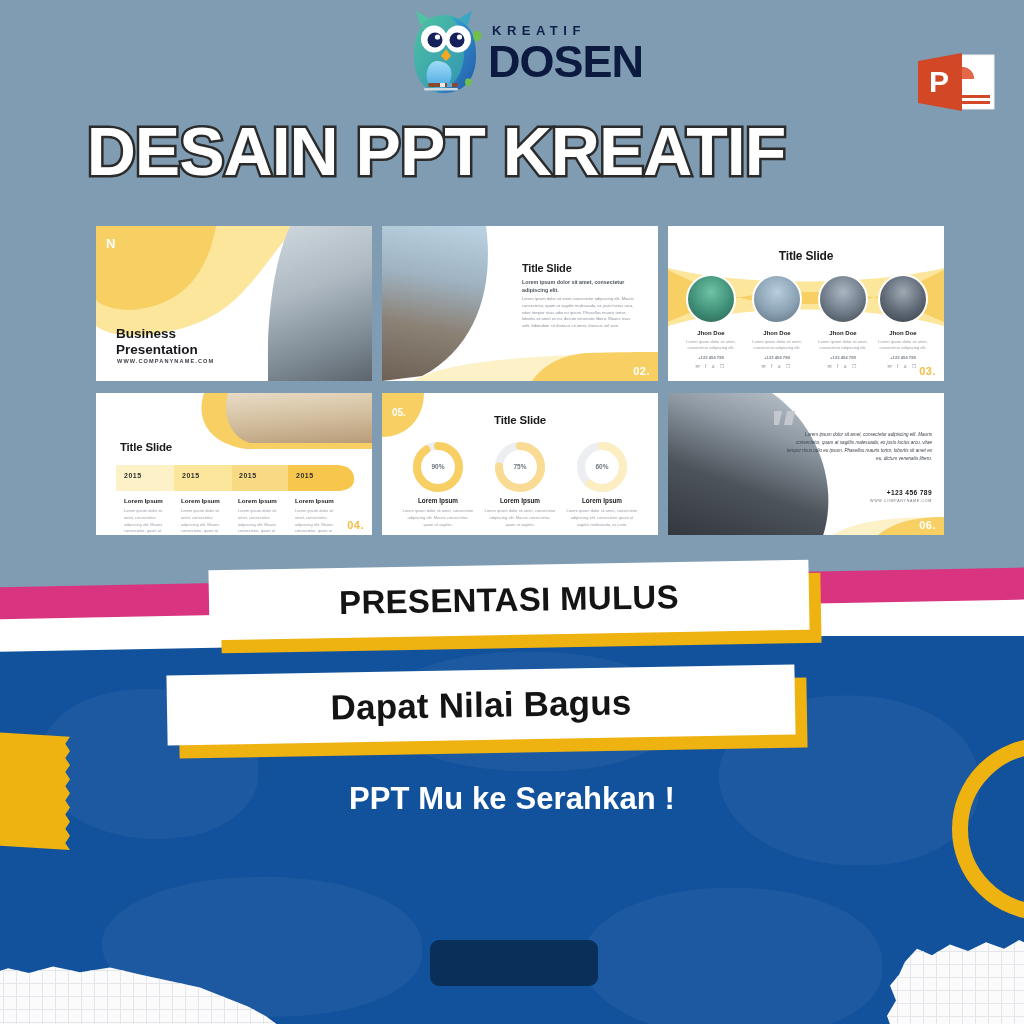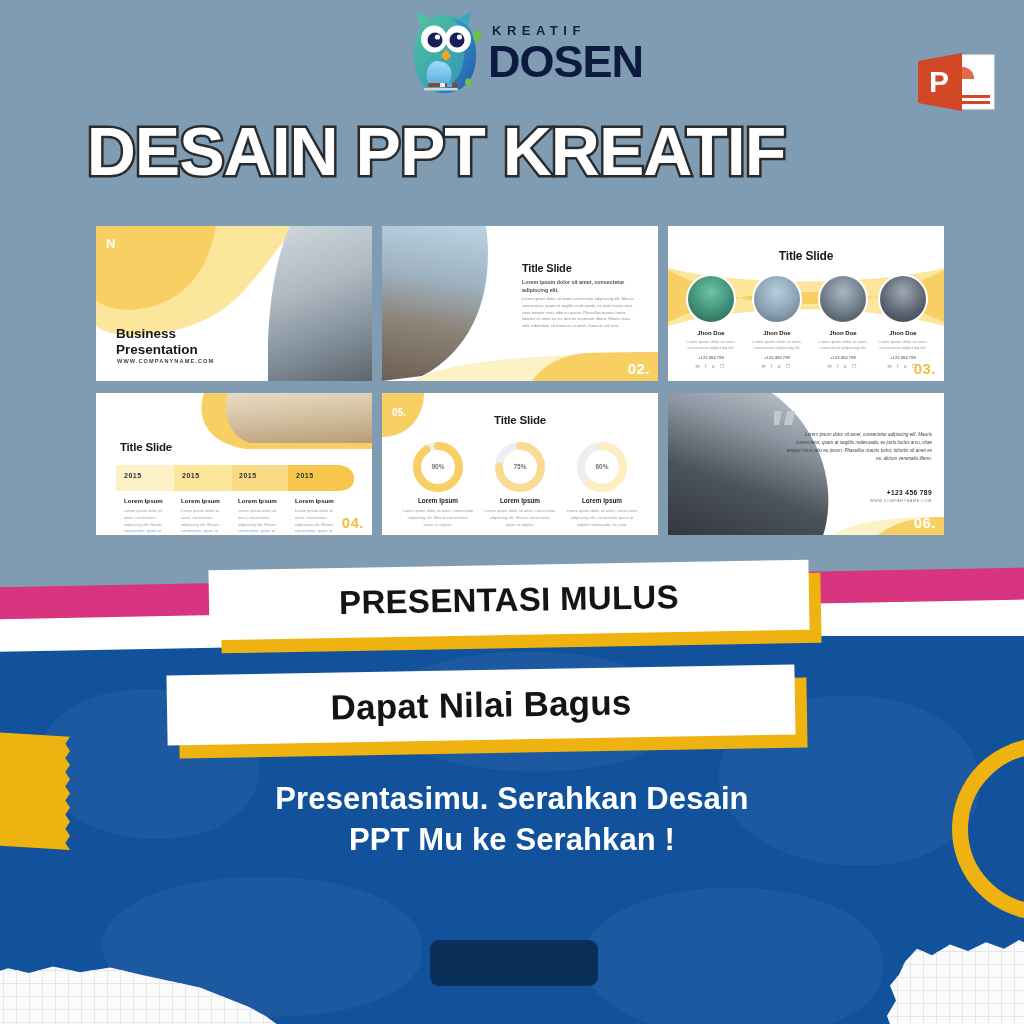--- a/index.html
+++ b/index.html
@@ -22,21 +22,21 @@
     -webkit-text-stroke:5px #2b2b2b;paint-order:stroke fill;}
 
   
   .slides{position:absolute;left:96px;top:226px;width:848px;height:322px;}
   .slide{position:absolute;background:#ffffff;overflow:hidden;}
   .s-col0{left:0;width:276px;}
   .s-col1{left:286px;width:276px;}
   .s-col2{left:572px;width:276px;}
   .s-row0{top:0;height:155px;}
   .s-row1{top:167px;height:142px;}
-  .slide .num{position:absolute;right:8px;bottom:4px;font-size:15px;font-weight:bold;color:#f2bd42;letter-spacing:.5px;}
+  .slide .num{position:absolute;right:8px;bottom:4px;font-size:11px;font-weight:bold;color:#f2bd42;letter-spacing:.5px;}
   .slide .num.white{color:#ffffff;}
   .ttl{font-size:11px;font-weight:bold;color:#1b1b1b;letter-spacing:-.2px;}
 
   
   .ph-city{background:
       linear-gradient(160deg,#cfd8de 0%,#aeb9c2 40%,#7e8a94 75%,#5c656d 100%);}
   .ph-bridge{background:
       linear-gradient(190deg,#bcd4e4 0%,#9fb3c2 35%,#8b8175 65%,#6d6055 100%);}
   .ph-crowd{background:
       linear-gradient(175deg,#e8dcc6 0%,#d6c3a4 45%,#b89c78 100%);}
@@ -322,21 +322,20 @@
   <div class="banner-shadow b1s"></div>
   <div class="banner b1">
     <span>PRESENTASI MULUS</span>
   </div>
   <div class="banner-shadow b2s"></div>
   <div class="banner b2">
     <span>Dapat Nilai Bagus</span>
   </div>
 
   <div class="para">
-    <div>Presentasimu. Serahkan Desain</div>
     <div>PPT Mu ke Serahkan !</div>
   </div>
 
   <div class="order-shadow"></div>
 
   <div class="grid-paper gp-left" style="clip-path:polygon(0 22%,6% 14%,13% 20%,21% 12%,30% 19%,40% 13%,50% 22%,60% 30%,70% 38%,78% 50%,86% 62%,92% 74%,97% 88%,100% 100%,0 100%);"></div>
   <div class="grid-paper gp-right" style="clip-path:polygon(14% 34%,22% 22%,32% 28%,44% 18%,56% 24%,68% 16%,80% 22%,90% 14%,100% 20%,100% 100%,6% 100%,2% 84%,8% 70%,4% 56%,10% 46%);"></div>
 
 </div>
 

